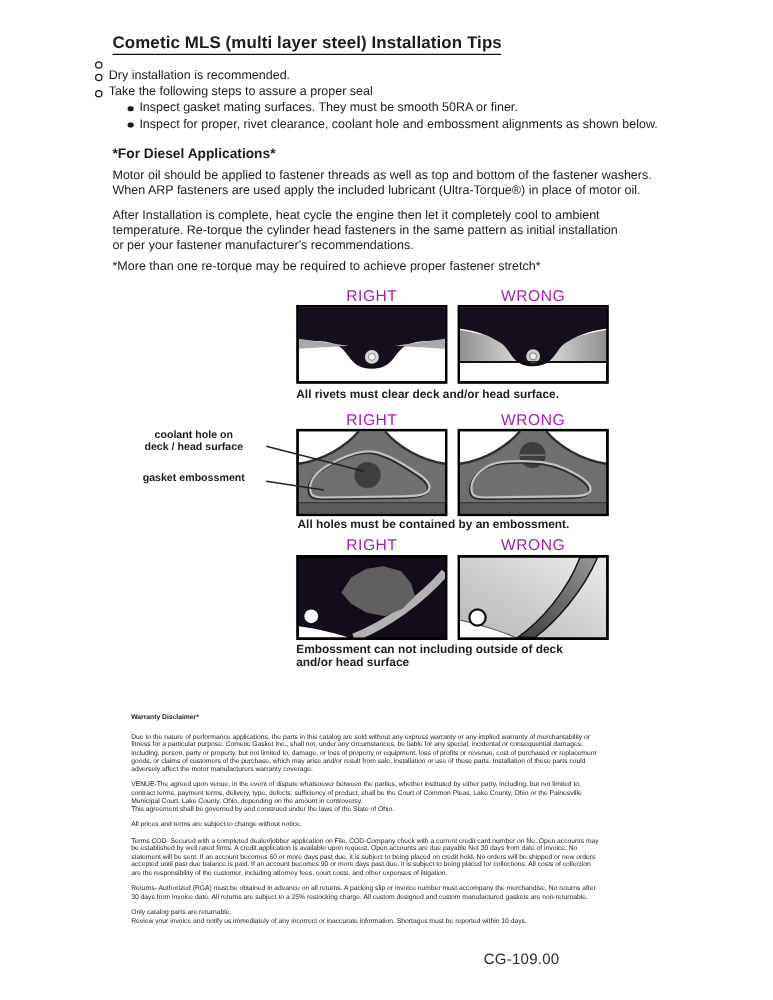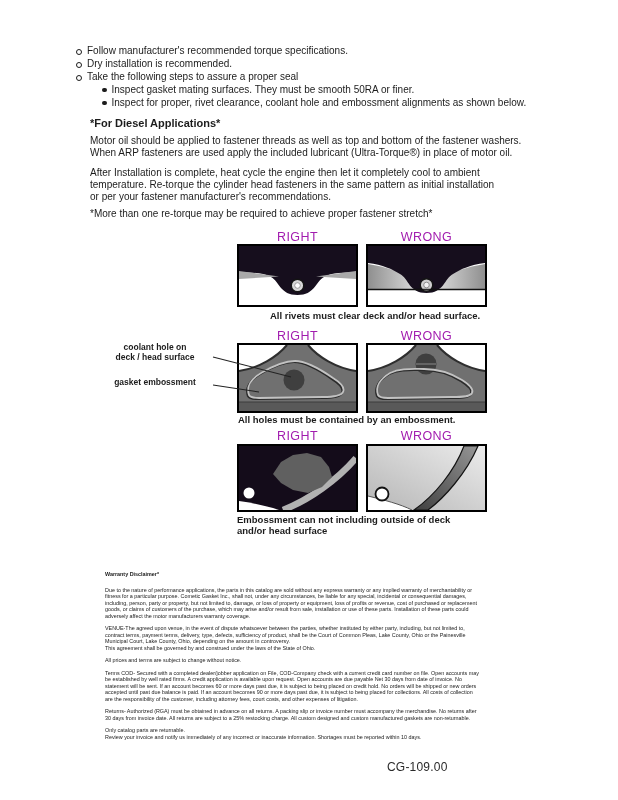--- a/index.html
+++ b/index.html
@@ -22,42 +22,42 @@
   .note{left:90px;top:208px;font-size:10px;}
   .dg-label{width:121px;text-align:center;font-size:12.5px;color:#a21caf;letter-spacing:0.4px;}
   .lr1{left:237px;top:230px;} .lw1{left:366px;top:230px;}
   .lr2{left:237px;top:329px;} .lw2{left:366px;top:329px;}
   .lr3{left:237px;top:429px;} .lw3{left:366px;top:429px;}
   .bx{display:block;}
   .bx-r1{left:237px;top:244px;} .bx-w1{left:366px;top:244px;}
   .bx-r2{left:237px;top:343px;} .bx-w2{left:366px;top:343px;}
   .bx-r3{left:237px;top:444px;} .bx-w3{left:366px;top:444px;}
   .caption{font-size:9.5px;font-weight:bold;white-space:pre-line;line-height:10.5px;}
-  .cap1{left:237px;top:311px;margin-left:33px;} .cap2{left:238px;top:415px;} .cap3{left:237px;top:515px;}
+  .cap1{left:237px;top:311px;} .cap2{left:238px;top:415px;} .cap3{left:237px;top:515px;}
   .ann{width:112px;text-align:center;font-size:8.5px;font-weight:bold;
        line-height:9.5px;white-space:pre-line;}
   .ann-cool{left:99px;top:343px;}
   .ann-emb{left:99px;top:378px;}
   .leaders{left:205px;top:350px;}
   .fineprint{left:105px;top:571px;width:460px;font-size:5.4px;line-height:6.5px;color:#222;}
   .fineprint p{margin:0 0 6px 0;white-space:pre-line;}
   .fineprint .fp-h{font-weight:bold;margin:0 0 9px 0;}
   .fineprint .nogap{margin:0;}
   .footer-code{left:387px;top:760px;font-size:12px;color:#2a2a2a;letter-spacing:0.2px;}
 </style>
 </head>
 <body>
 
 <div class="page">
 
+  <div class="abs title">Cometic MLS (multi layer steel) Installation Tips</div>
 
   <div class="abs bullets">
     <div class="b-row">
       <span class="b-circle"></span>
-      <span>Follow manufacturer's recommended torque specifications.</span>
     </div>
     <div class="b-row">
       <span class="b-circle"></span>
       <span>Dry installation is recommended.</span>
     </div>
     <div class="b-row">
       <span class="b-circle"></span>
       <span>Take the following steps to assure a proper seal</span>
     </div>
     <div class="b-row sub">

